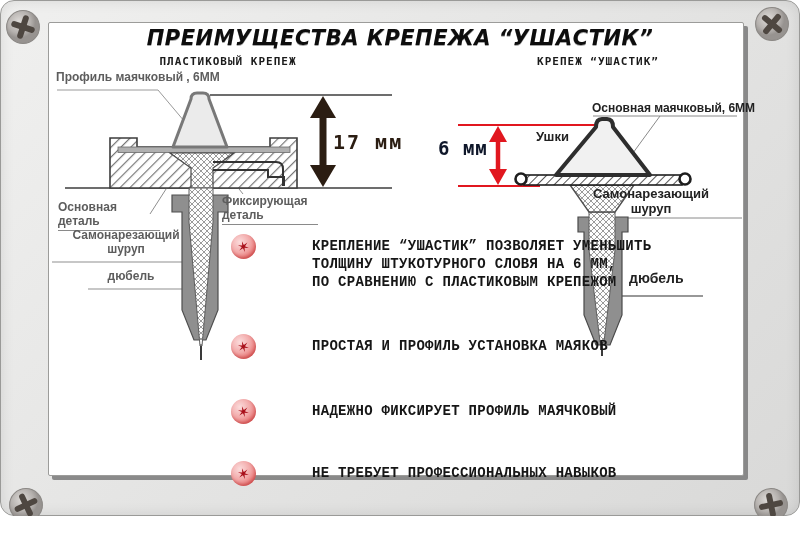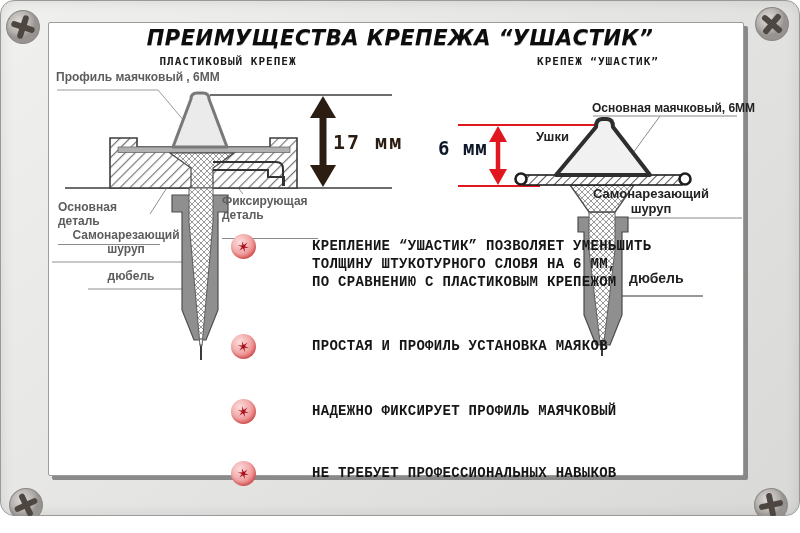--- a/index.html
+++ b/index.html
@@ -9,21 +9,21 @@
   .panel{position:absolute;left:48px;top:22px;width:694px;height:452px;background:#fff;
          border:1.5px solid #9c9c9a;border-radius:2px;box-shadow:4px 4px 0 rgba(115,115,115,.8);}
   .screw{position:absolute;width:36px;height:36px;}
   .title{position:absolute;left:0;top:26px;width:800px;text-align:center;
          font-family:"DejaVu Sans",sans-serif;font-style:italic;font-weight:900;font-size:21px;
          letter-spacing:.5px;color:#0d0d0d;transform:scaleY(1.05);text-shadow:0 1px 0 rgba(0,0,0,.35);}
   .subtitle{position:absolute;font-family:"DejaVu Sans Mono","Liberation Mono",monospace;
             font-weight:bold;font-size:11px;letter-spacing:1px;color:#1b1b1b;text-align:center;width:240px;}
   .lab{position:absolute;color:#5d5d5d;font-size:12px;font-weight:600;line-height:14px;}
   .lab.dark{color:#222;font-weight:bold;}
-  .lab.ul{border-bottom:1px solid #8a8a8a;padding-bottom:16px;}
+  .lab.ul{border-bottom:1px solid #8a8a8a;padding-bottom:2px;}
   .dim{position:absolute;font-family:"DejaVu Sans Mono","Liberation Mono",monospace;font-weight:bold;}
   .dim.left{color:#2b1d12;font-size:20px;letter-spacing:2px;}
   .dim.right{color:#0f172a;font-size:19px;letter-spacing:1px;}
   .bullet{position:absolute;left:231px;display:flex;align-items:flex-start;gap:8px;}
   .bicon{flex:0 0 auto;width:25px;height:25px;border-radius:50%;margin-top:-3px;
          background:radial-gradient(circle at 35% 32%,#fbdcdc 0%,#f2a8a8 45%,#e66a6a 80%,#de5858 100%);
          display:flex;align-items:center;justify-content:center;box-shadow:inset -1px -2px 3px rgba(160,20,20,.35);}
   .bicon span{color:#a90f1a;font-size:15px;line-height:15px;transform:rotate(-15deg);}
   .btext{font-family:Liberation Mono, monospace;font-weight:bold;
          font-size:14px;line-height:18px;letter-spacing:.3px;color:#161616;white-space:nowrap;margin-left:48px;}

